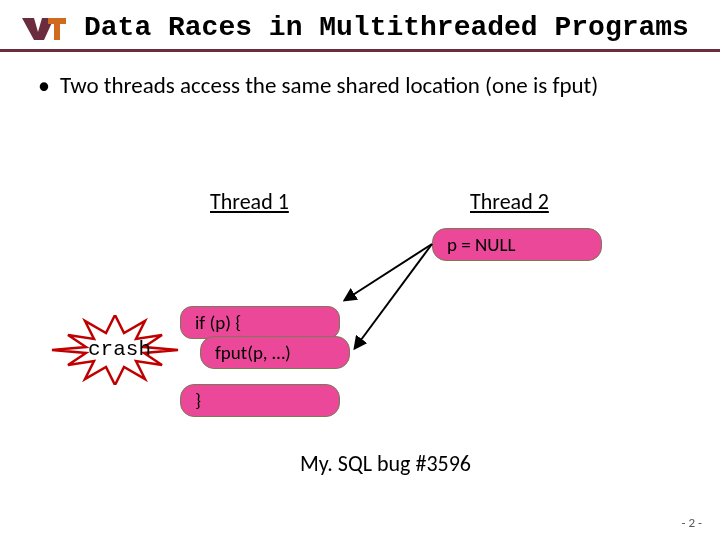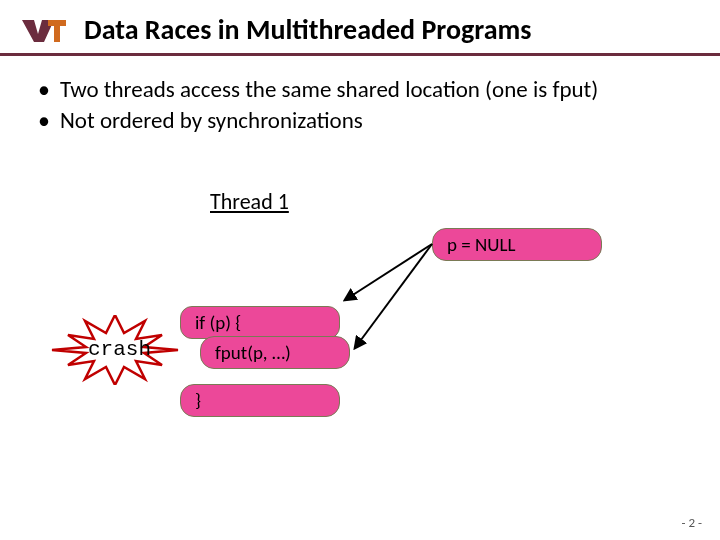--- a/index.html
+++ b/index.html
@@ -9,20 +9,21 @@
     background: #fff;
     font-family: Calibri, "Segoe UI", Arial, sans-serif;
     position: relative;
     overflow: hidden;
   }
   .header {
     display: flex;
     align-items: center;
     padding: 12px 20px 6px 20px;
     border-bottom: 3px solid #6b2c3e;
+    font-family: Liberation Mono, monospace;
   }
   .logo {
     width: 48px;
     height: 28px;
     display: flex;
     align-items: center;
     justify-content: center;
     margin-right: 16px;
   }
   .title {
@@ -104,26 +105,26 @@
     <svg viewBox="0 0 48 28">
       <path d="M2 4 L14 4 L18 18 L22 4 L34 4 L24 26 L14 26 Z" fill="#6b2c3e"></path>
       <path d="M28 4 L46 4 L46 10 L40 10 L40 26 L34 26 L34 10 L28 10 Z" fill="#d06a1f"></path>
     </svg>
   </div>
   <div class="title">Data Races in Multithreaded Programs</div>
 </div>
 
 <ul class="bullets">
   <li>Two threads access the same shared location (one is fput)</li>
-  <li>Not ordered by synchronizations</li>
 </ul>
 
 <div class="diagram">
 
   <div class="thread-label" style="left:210px; top:18px;">Thread 1</div>
+  <div class="thread-label" style="left:470px; top:18px;">Thread 2</div>
 
   <div class="code-box" style="left:432px; top:58px; width:170px;">p = NULL</div>
 
   <div class="code-box" style="left:180px; top:136px; width:160px;border-radius:12px;">if (p) {</div>
 
   <div class="code-box" style="left:200px; top:166px; width:150px;">fput(p, …)</div>
 
   <div class="code-box" style="left:180px; top:214px; width:160px;">}</div>
 
   <svg class="burst" style="left:50px; top:145px;" width="130" height="70" viewBox="0 0 130 70">
@@ -134,15 +135,16 @@
   <svg class="arrows">
     <defs>
       <marker id="ah" viewBox="0 0 10 10" refX="8" refY="5" markerWidth="7" markerHeight="7" orient="auto">
         <path d="M0,0 L10,5 L0,10 Z" fill="#000"></path>
       </marker>
     </defs>
     <line x1="432" y1="74" x2="345" y2="130" stroke="#000" stroke-width="2" marker-end="url(#ah)"></line>
     <line x1="432" y1="74" x2="355" y2="178" stroke="#000" stroke-width="2" marker-end="url(#ah)"></line>
   </svg>
 
+  <div class="caption" style="left:300px; top:280px;">My. SQL bug #3596</div>
 </div>
 
 <div class="page-num">- 2 -</div>
 
 </body></html>

